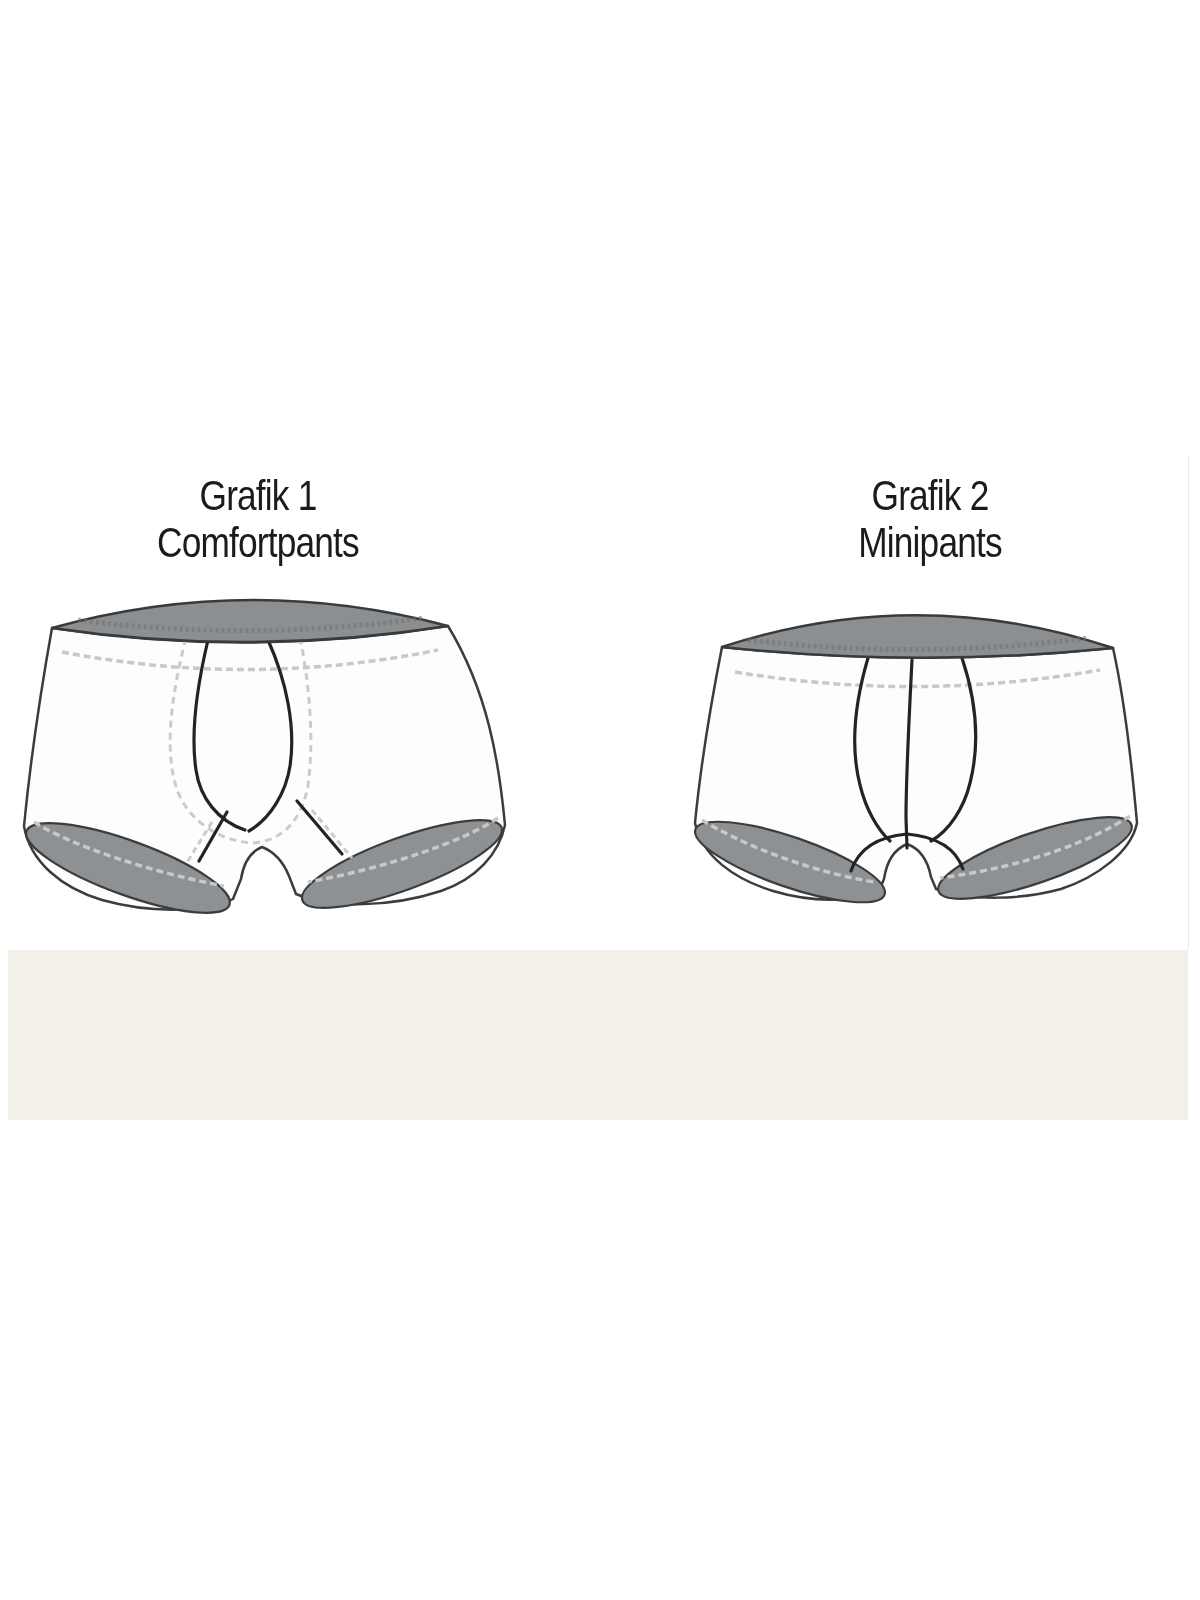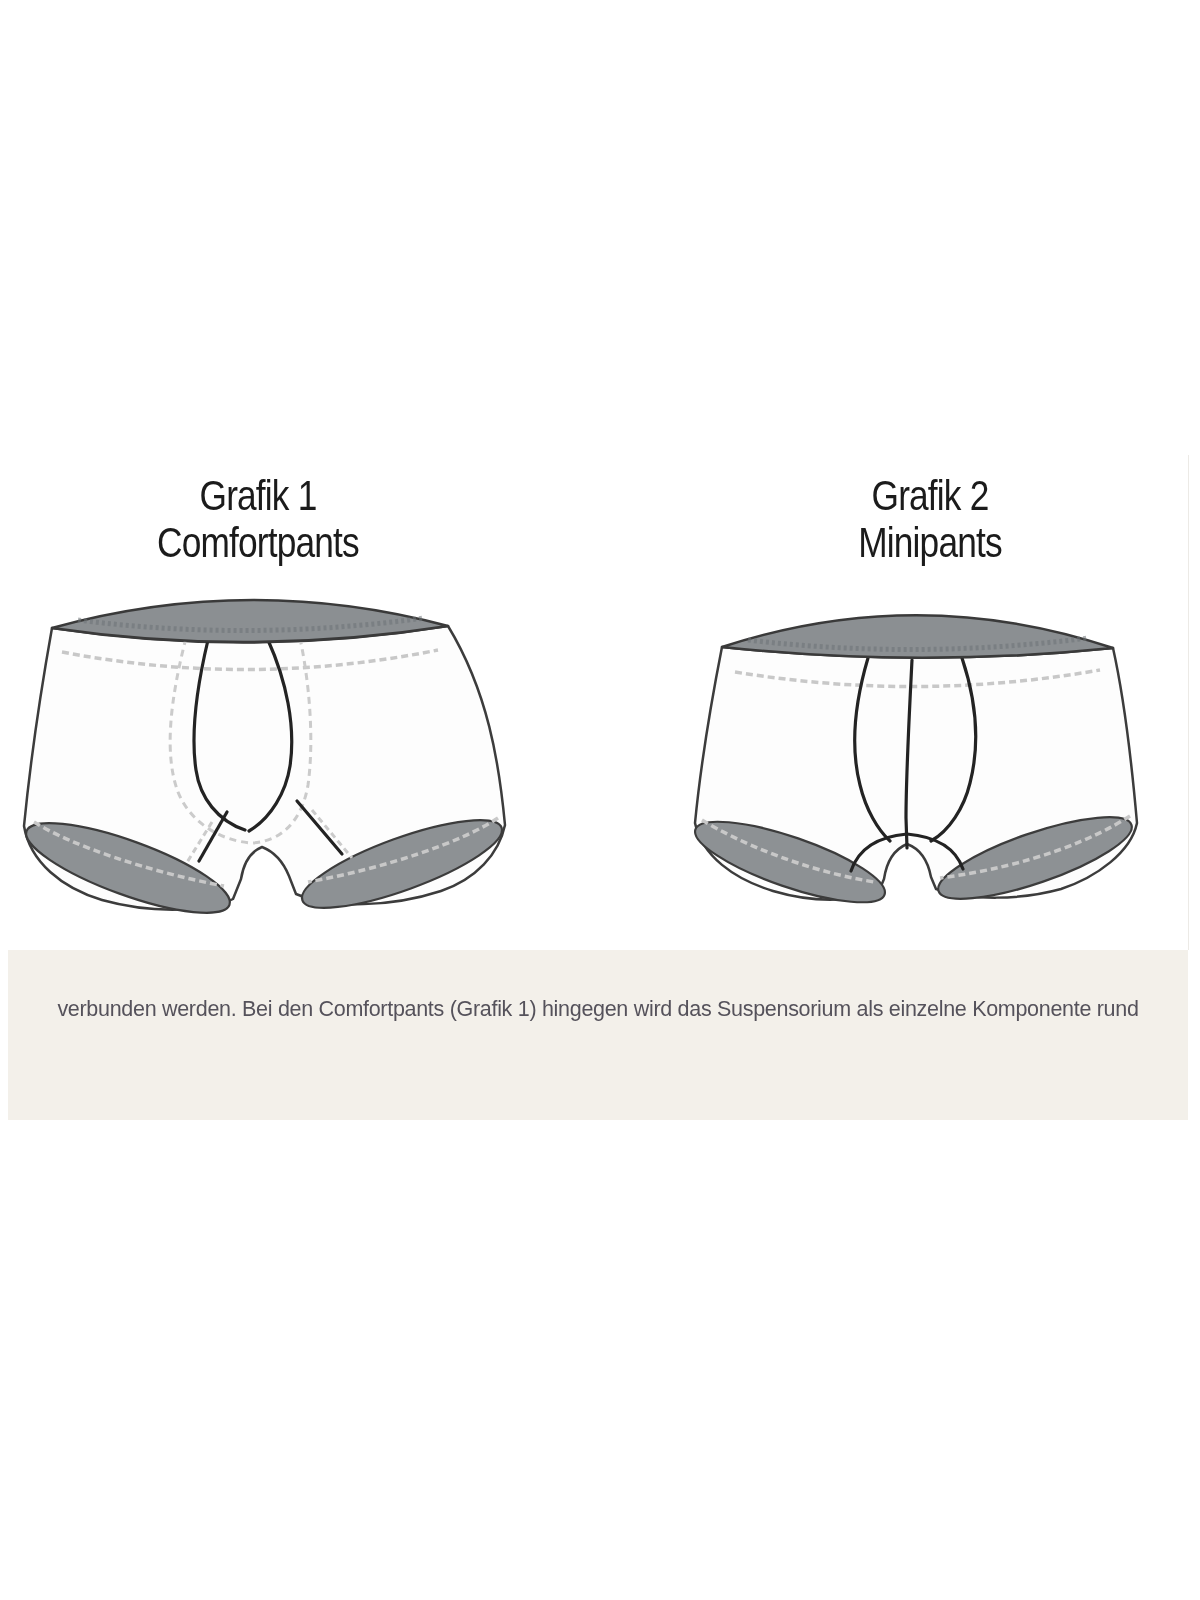--- a/index.html
+++ b/index.html
@@ -122,21 +122,20 @@
       <path d="M211 291 Q222 258 267 254 Q312 258 323 289"></path>
     </g>
 
     <path d="M82 67 Q278 3 473 68 Q278 88 82 67 Z" fill="#8b8f92" stroke="#3a3a3a" stroke-width="2.5" stroke-linejoin="round"></path>
     <path d="M108 60 Q278 80 448 58" fill="none" stroke="#6e7276" stroke-width="5" stroke-dasharray="3 3" opacity="0.55"></path>
   </svg>
 
   <div class="img-edge"></div>
 
   <div class="caption">
-    <div class="cap-line">verbunden werden. Bei den Comfortpants (Grafik 1) hingegen wird das Suspensorium als einzelne Komponente rund</div>
   </div>
 
   <svg class="strip" width="1192" height="22" viewBox="0 0 1192 22">
     <rect x="0" y="0" width="1192" height="22" fill="#9c9c9c"></rect>
     <rect x="0" y="0" width="1192" height="2.5" fill="#7a7a7a" opacity="0.55"></rect>
     <g fill="#828282" opacity="0.7">
       <ellipse cx="70" cy="9" rx="62" ry="3"></ellipse>
       <ellipse cx="240" cy="14" rx="85" ry="3.5"></ellipse>
       <ellipse cx="365" cy="6" rx="48" ry="2.5"></ellipse>
       <ellipse cx="530" cy="12" rx="40" ry="3"></ellipse>

